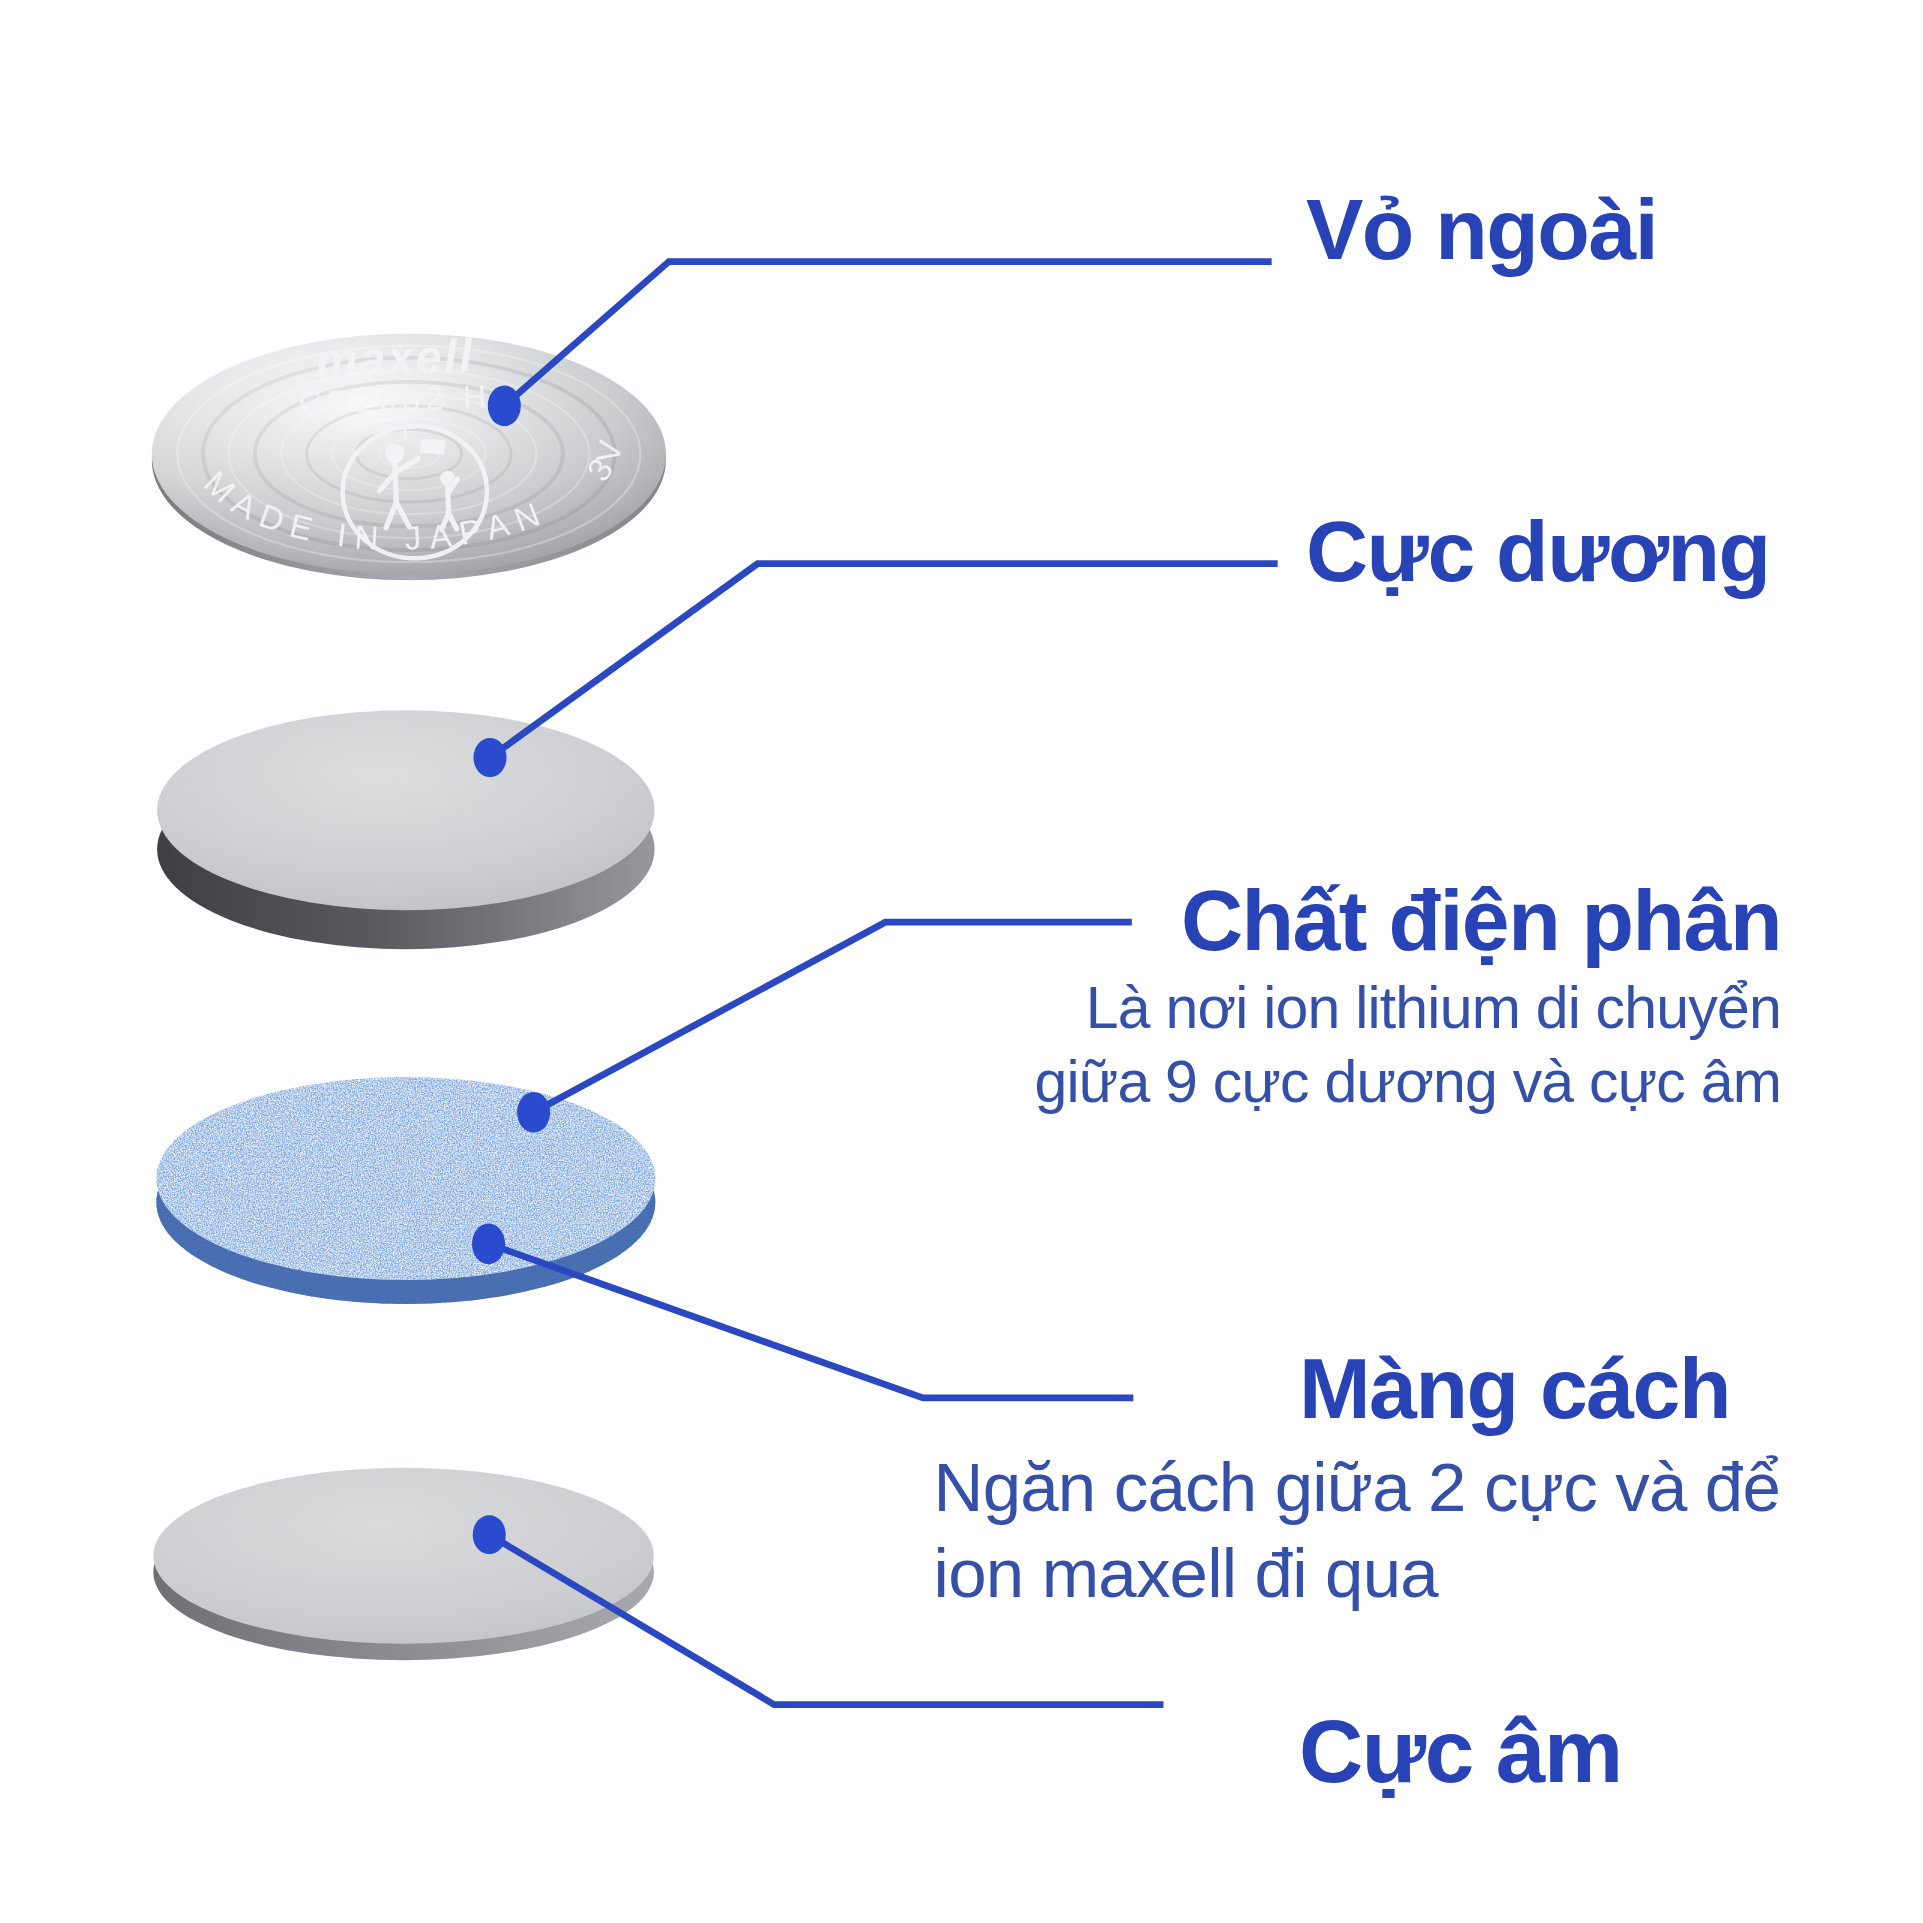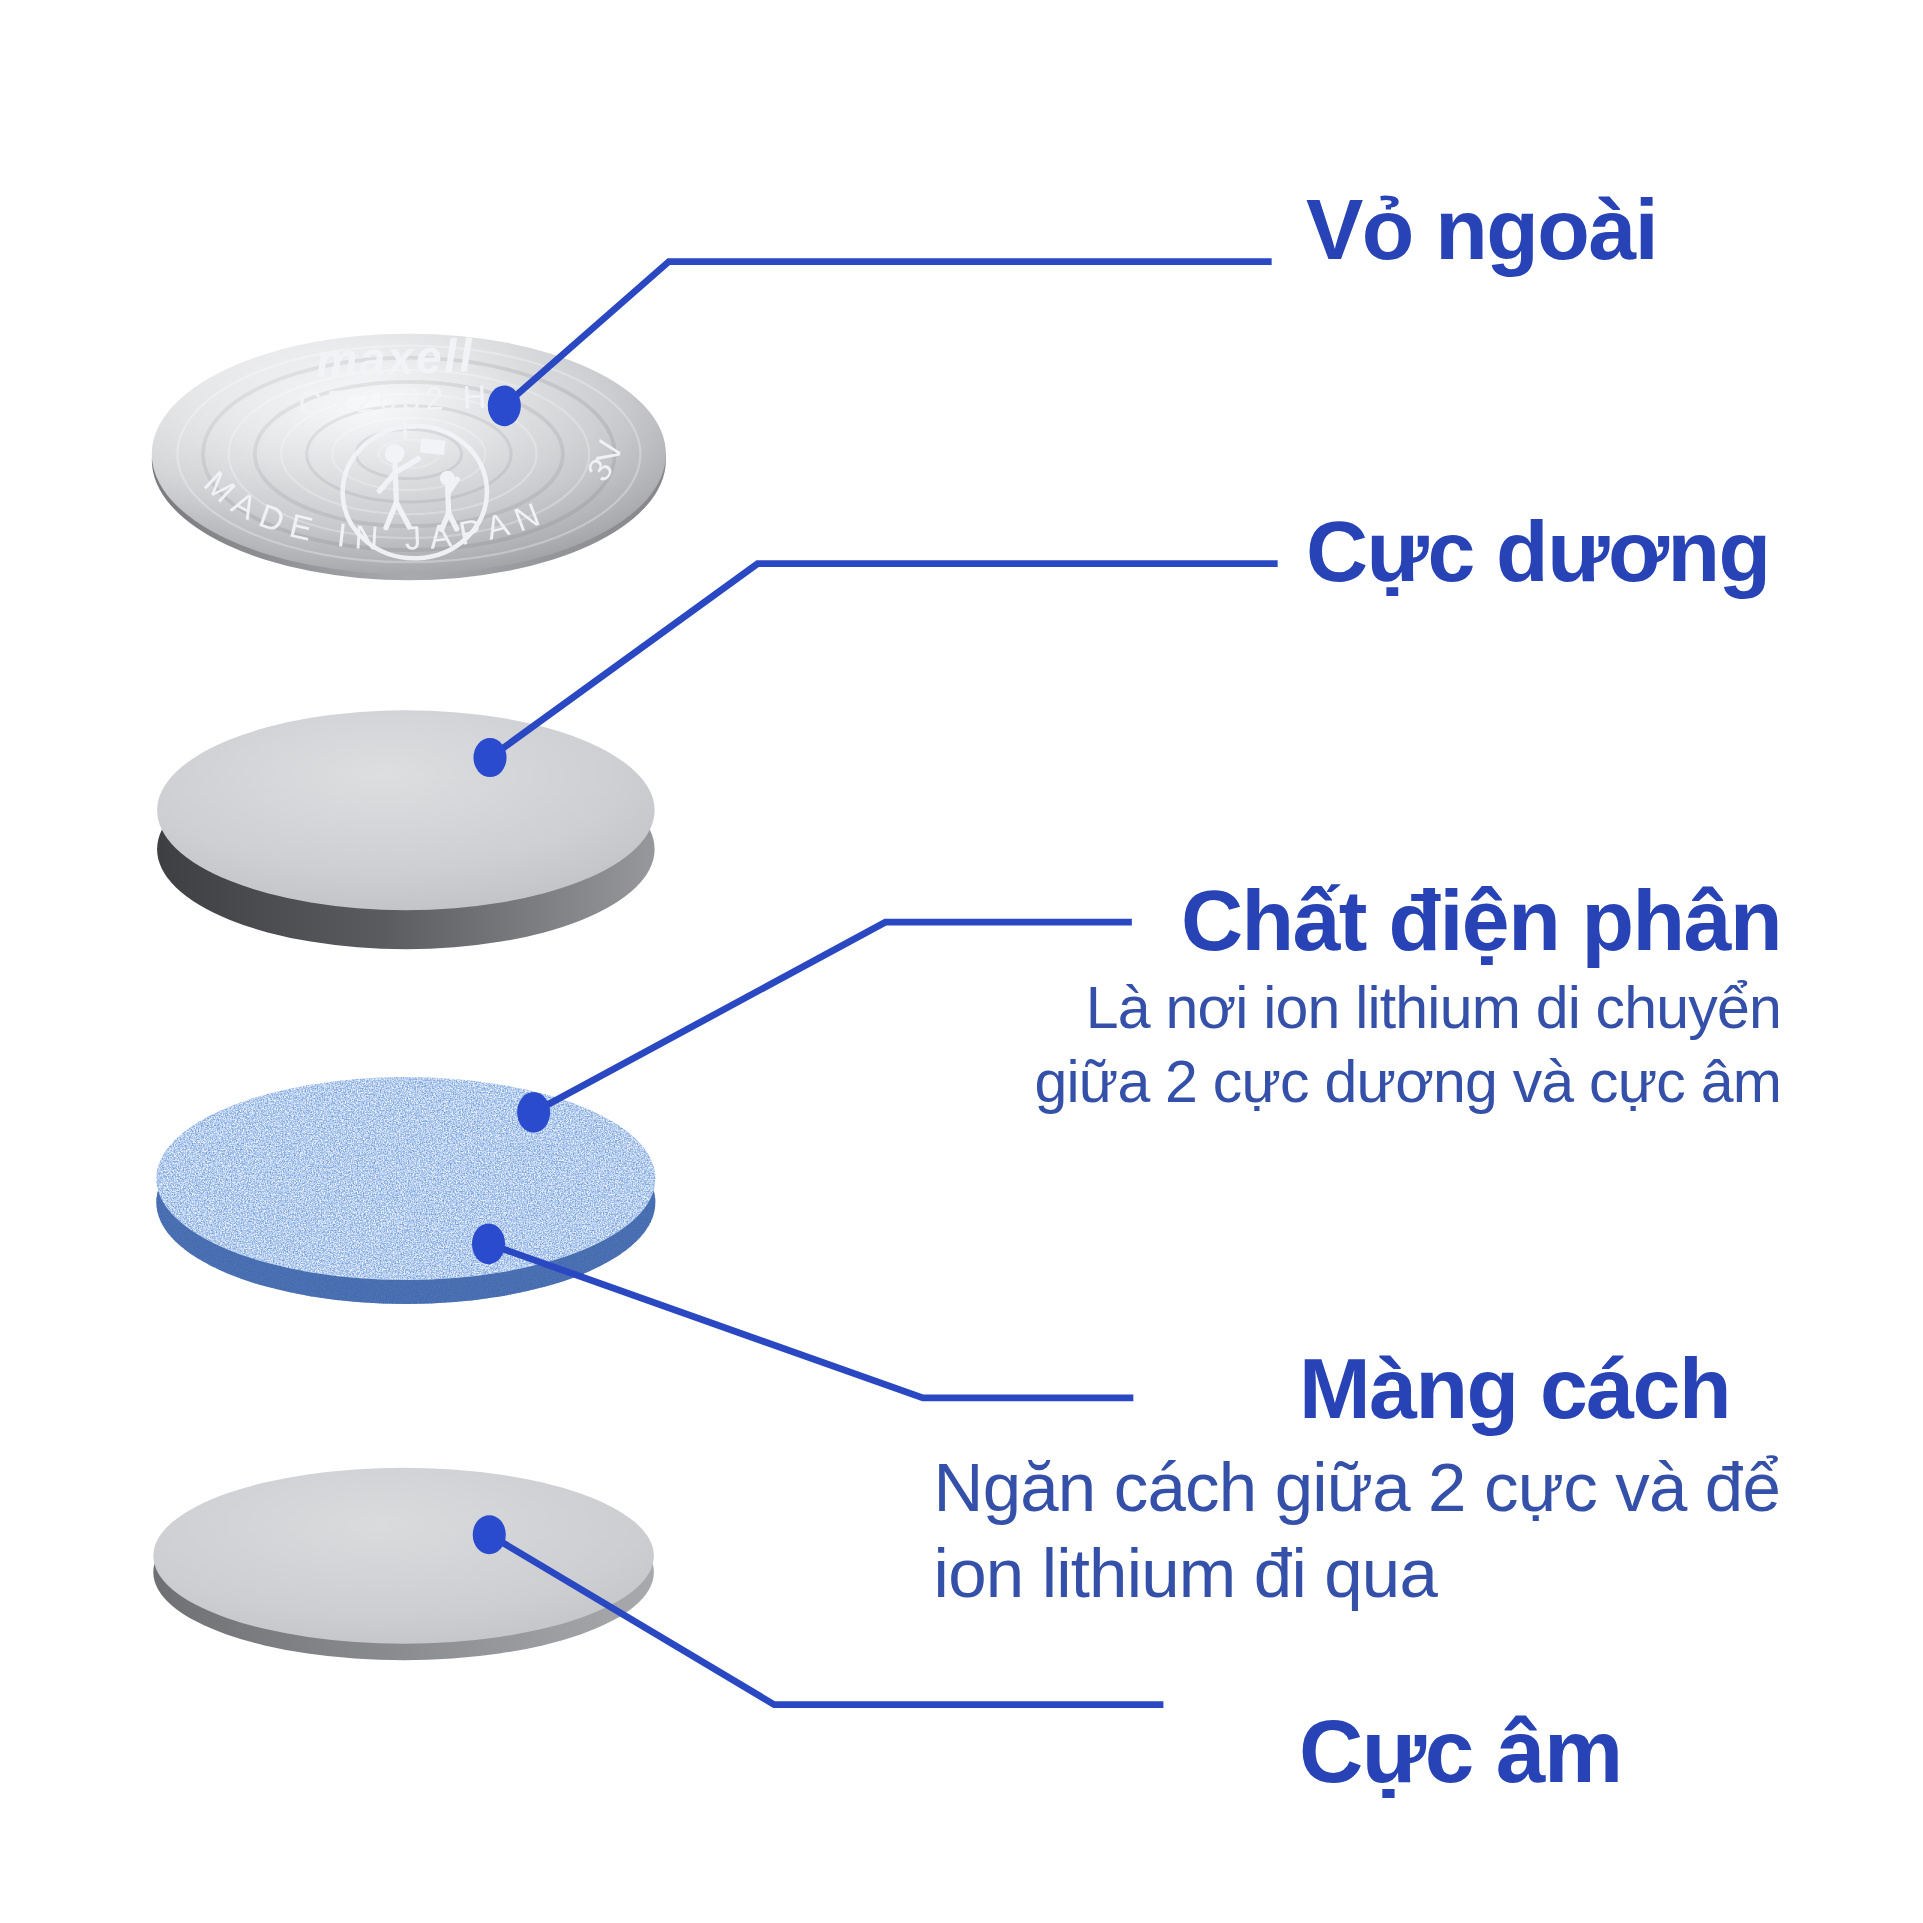--- a/index.html
+++ b/index.html
@@ -192,30 +192,30 @@
   </div>
 
   <div class="label" style="left:1306px;top:178px;">
     <div class="title">Vỏ ngoài</div>
   </div>
 
   <div class="label right-align" style="right:143px;top:860px;margin-top:9px;">
     <div class="title">Chất điện phân</div>
     <div class="desc">
       <div>Là nơi ion lithium di chuyển</div>
-      <div>giữa 2 cực dương và cực âm</div>
+      <div>giữa 9 cực dương và cực âm</div>
     </div>
   </div>
 
   <div class="label" style="left:1299px;top:1337px;">
     <div class="title">Màng cách</div>
   </div>
   <div class="desc-block" style="right:144px;top:1445px;">
     <div>Ngăn cách giữa 2 cực và để</div>
-    <div>ion lithium đi qua</div>
+    <div>ion maxell đi qua</div>
   </div>
 
   <div class="label big" style="left:1299px;top:1698px;">
     <div class="title">Cực âm</div>
   </div>
 
 </div>
 
 
 </body></html>

